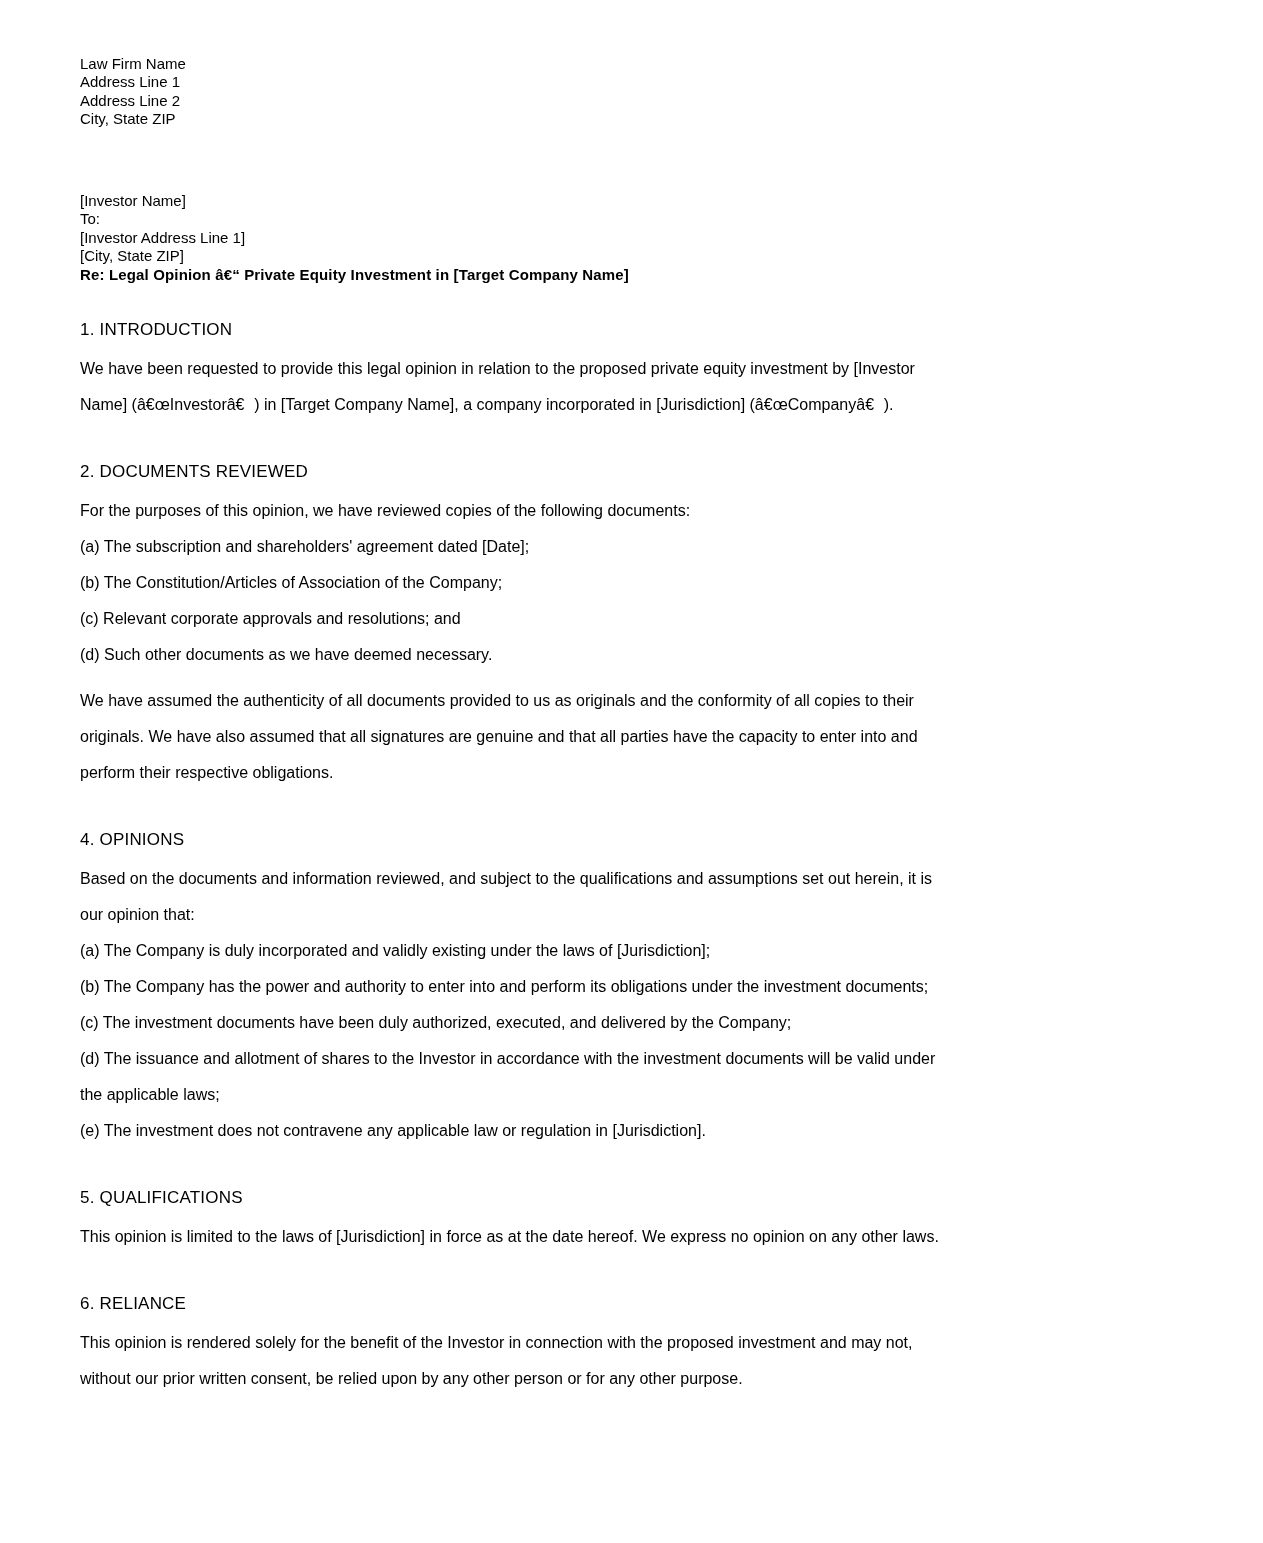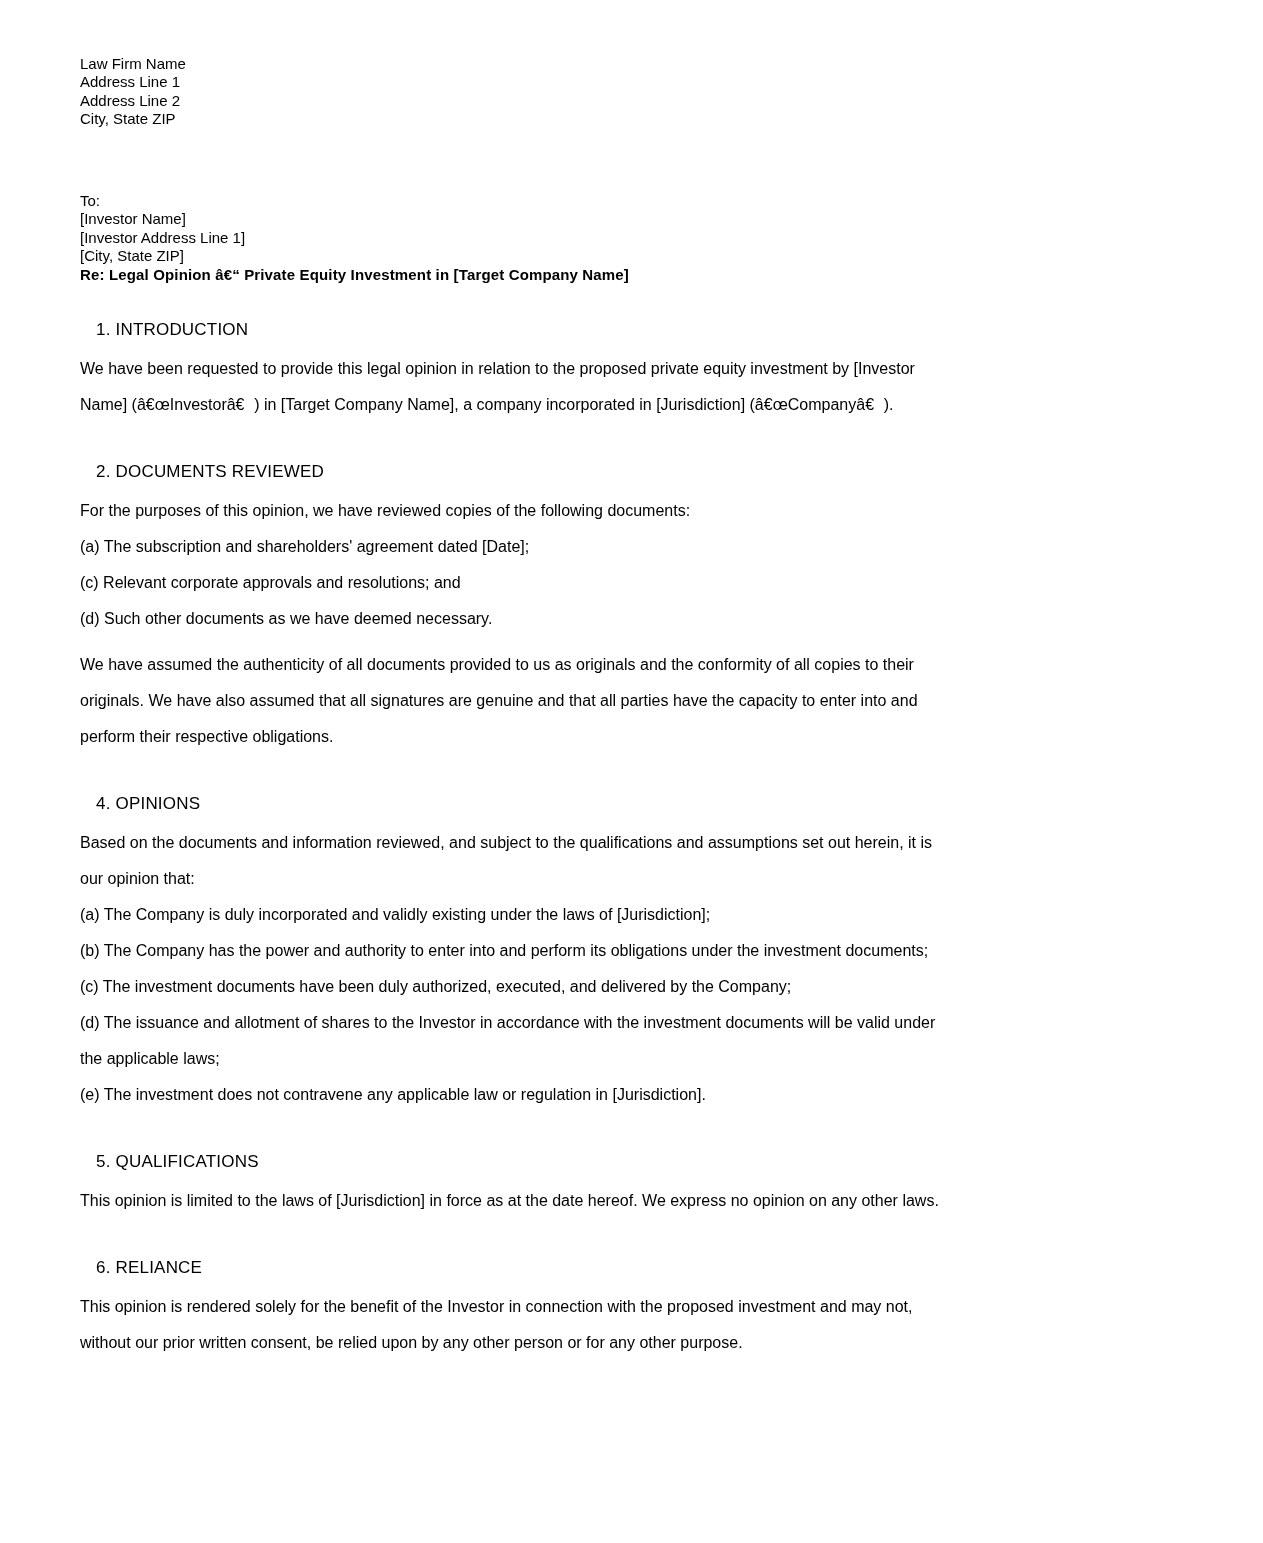--- a/index.html
+++ b/index.html
@@ -55,21 +55,21 @@
     letter-spacing: -0.2px;
     margin: 24px 0 0 0;
   }
 
   
   .section-heading {
     font-size: 17px;
     line-height: 22px;
     font-weight: normal;
     letter-spacing: 0.2px;
-    margin: 38px 0 0 16px;
+    margin: 38px 0 0 0;
   }
   .section-heading.first { margin-top: 35px; }
 
   
   .para {
     font-size: 16px;
     line-height: 36px;
     margin: 9px 0 0 0;
     max-width: 1098px;
     text-align: left;
@@ -92,37 +92,38 @@
     <div class="line">Address Line 2</div>
     <div class="line">City, State ZIP</div>
   </div>
 
   <div class="gap-after-letterhead"></div>
 
 
   <div class="gap-after-date"></div>
 
   <div class="block-tight">
+    <div class="line">[Investor Name]</div>
     <div class="line">To:</div>
-    <div class="line">[Investor Name]</div>
     <div class="line">[Investor Address Line 1]</div>
     <div class="line">[City, State ZIP]</div>
     <div class="re-line">Re: Legal Opinion â€“ Private Equity Investment in [Target Company Name]</div>
   </div>
 
 
   <div>
     <div class="section-heading first">1. INTRODUCTION</div>
     <p class="para lead">We have been requested to provide this legal opinion in relation to the proposed private equity investment by [Investor Name] (â€œInvestorâ€) in [Target Company Name], a company incorporated in [Jurisdiction] (â€œCompanyâ€).</p>
   </div>
 
   <div>
     <div class="section-heading">2. DOCUMENTS REVIEWED</div>
     <p class="para lead">For the purposes of this opinion, we have reviewed copies of the following documents:</p>
     <p class="para item">(a) The subscription and shareholders' agreement dated [Date];</p>
+    <p class="para item">(b) The Constitution/Articles of Association of the Company;</p>
     <p class="para item">(c) Relevant corporate approvals and resolutions; and</p>
     <p class="para item">(d) Such other documents as we have deemed necessary.</p>
   </div>
 
   <div>
     <p class="para lead">We have assumed the authenticity of all documents provided to us as originals and the conformity of all copies to their originals. We have also assumed that all signatures are genuine and that all parties have the capacity to enter into and perform their respective obligations.</p>
   </div>
 
   <div>
     <div class="section-heading">4. OPINIONS</div>

